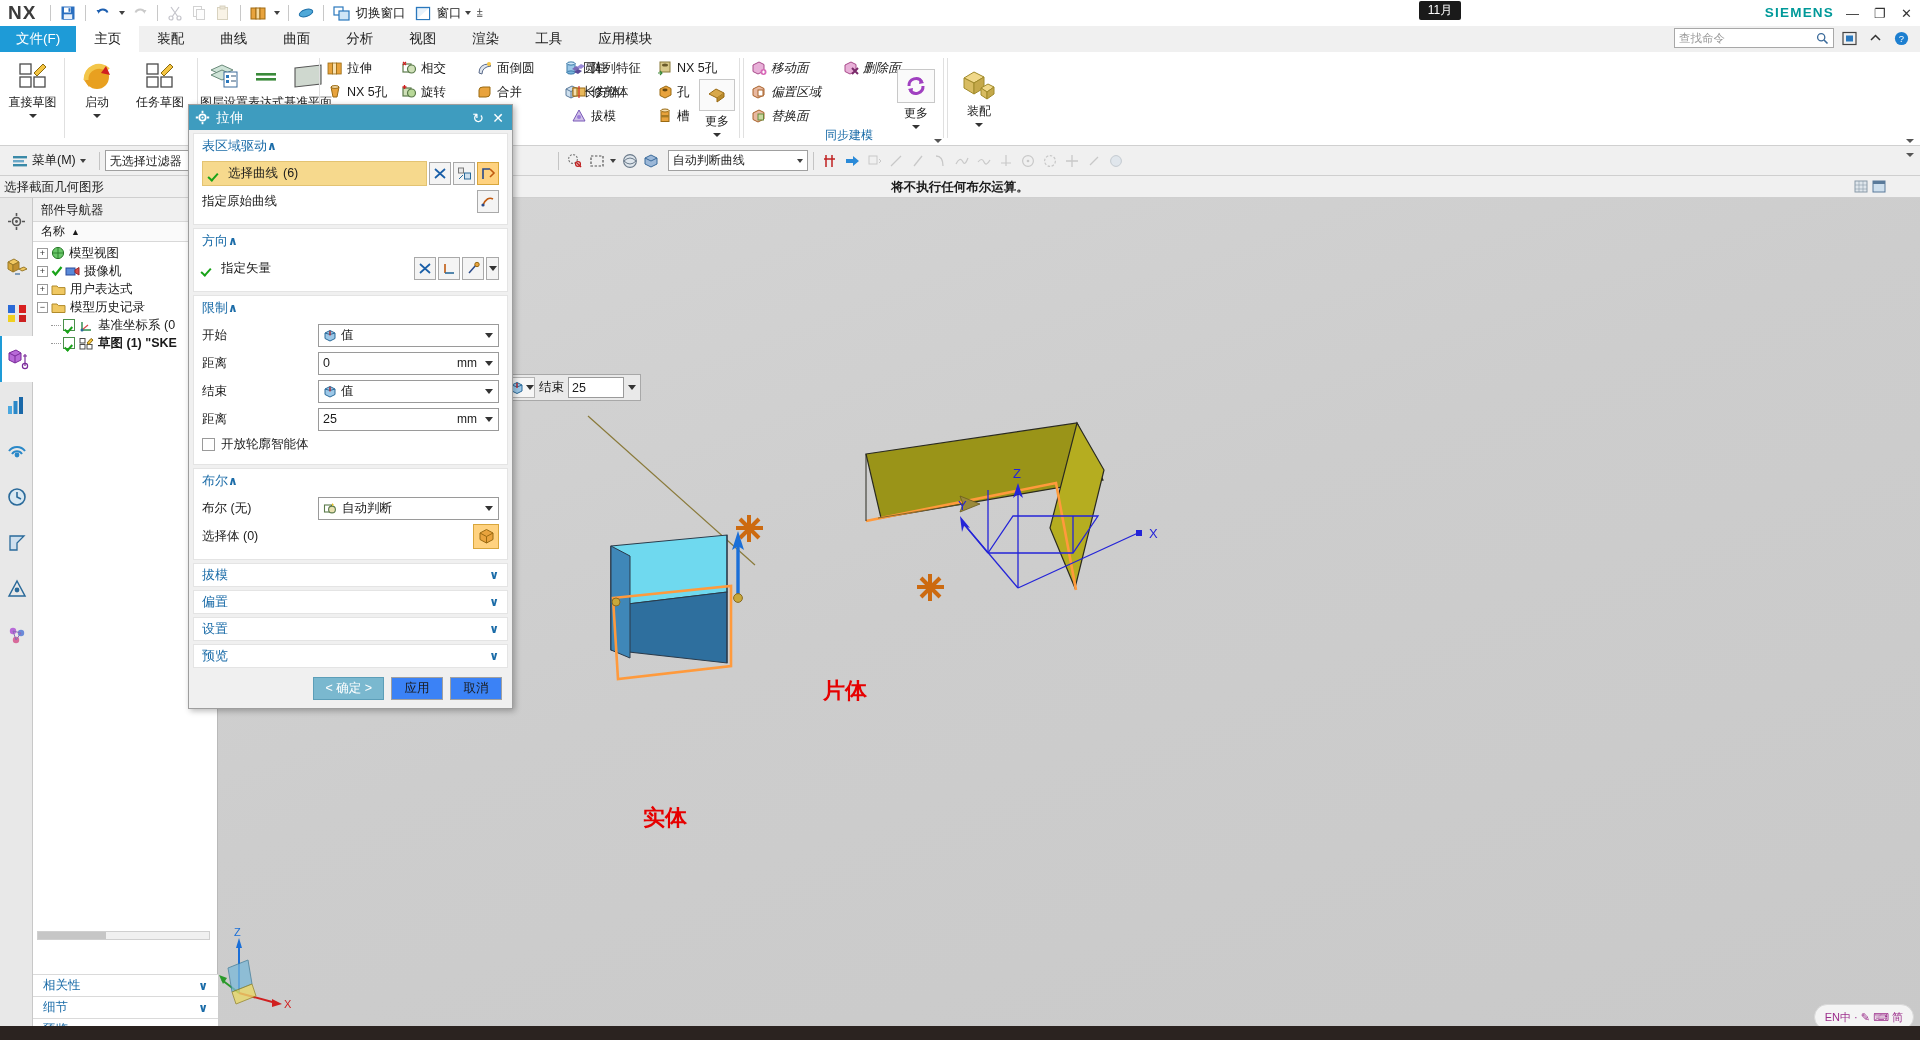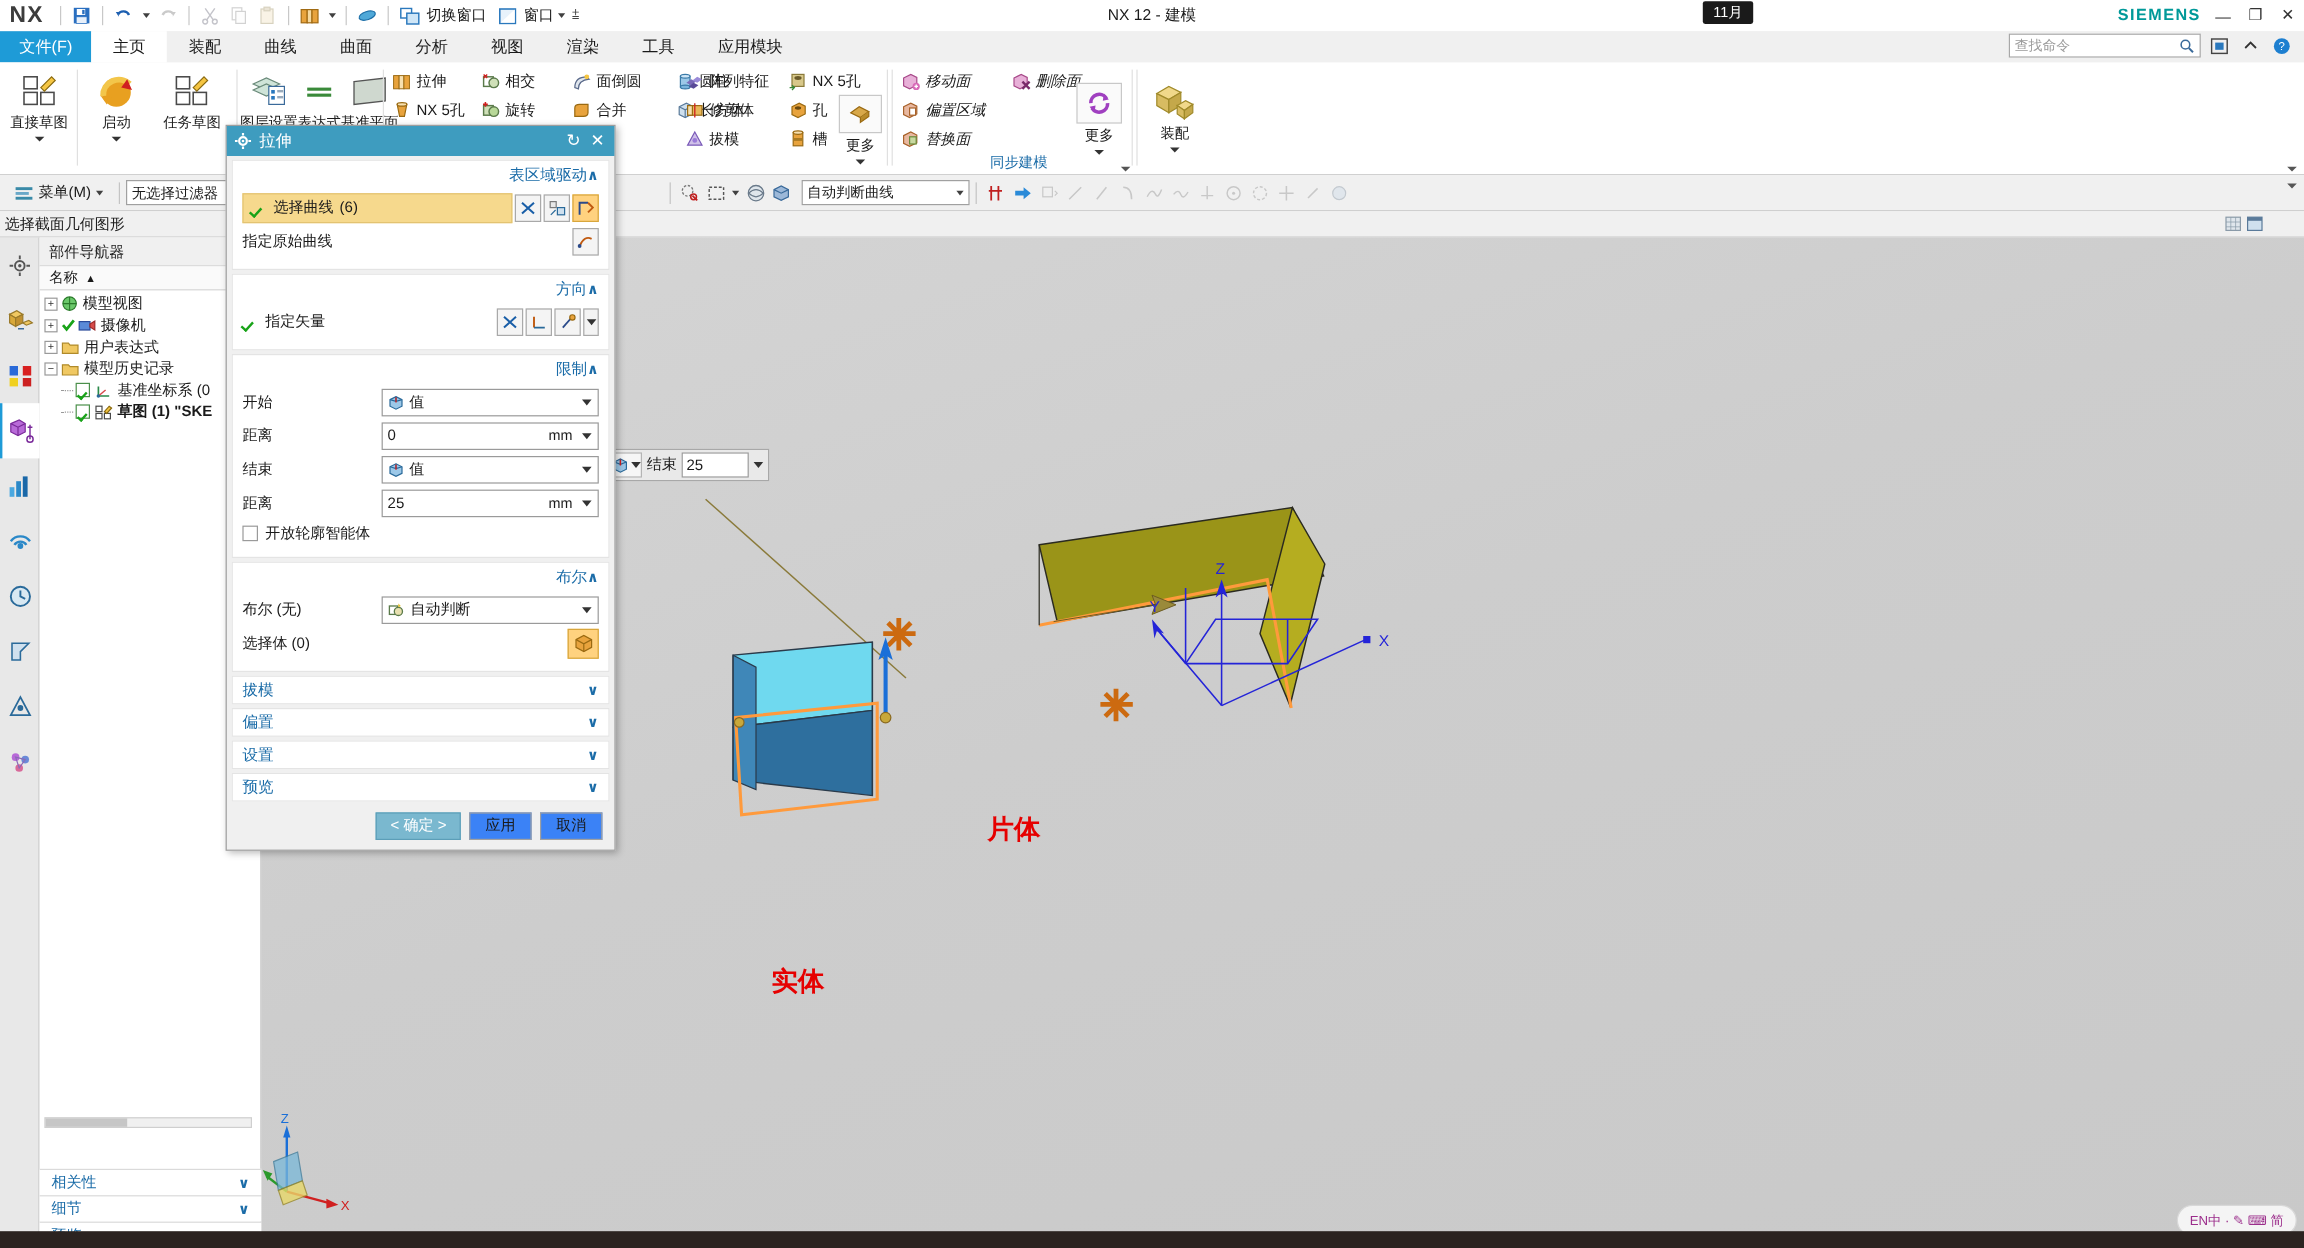--- a/index.html
+++ b/index.html
@@ -137,21 +137,21 @@
   .taskbar { position:absolute; left:0; bottom:0; width:1920px; height:14px; background:#2b2320; }
 
   
   .dlg { position:absolute; left:188px; top:104px; width:325px; background:#f0f0f0;
      border:1px solid #9e9e9e; box-shadow:2px 2px 6px rgba(0,0,0,.28); }
   .dlg-title { height:25px; background:#3e9cbf; display:flex; align-items:center; padding:0 4px 0 6px;}
   .dlg-title .dt { color:#fff; font-size:13.5px; margin-left:6px; flex:1; }
   .dlg-tbtn { width:20px; height:20px; display:flex; align-items:center; justify-content:center;
      color:#fff; font-size:14px; cursor:default;}
   .dsec { background:#ffffff; margin:3px 4px 0 4px; border:1px solid #e4e4e4; }
-  .dsec-head { height:24px; display:flex; align-items:center; justify-content:flex-end;
+  .dsec-head { height:24px; display:flex; align-items:center; justify-content:flex-start;
      padding:0 8px 0 8px; font-size:13px; color:#1b6ca8; cursor:default; }
   .dsec-body { padding:2px 8px 8px 8px; }
   .drow { display:flex; align-items:center; min-height:26px; margin-bottom:2px; }
   .drow .rl { font-size:12.5px; width:116px; flex:none; }
   .hl-row { background:#f6d98d; border:1px solid #e3c372; height:25px; display:flex; align-items:center;
      padding-left:6px; flex:1; }
   .ok-check { width:13px; height:13px; position:relative; flex:none; margin-right:6px; }
   .ok-check:after { content:""; position:absolute; left:1px; top:4px; width:4px; height:8px;
      border:solid #18a318; border-width:0 2.6px 2.6px 0; transform:rotate(42deg); }
   .sq-btn { width:22px; height:23px; border:1px solid #a9a9a9; background:#f4f4f4;
@@ -256,21 +256,20 @@
       <div class="qgroup">
         <svg width="16" height="15" viewBox="0 0 16 15">
             <rect x="1.5" y="1.5" width="13" height="12" fill="#e8f2fb" stroke="#2a78bd" stroke-width="1.3"></rect>
             <path d="M2 13 L14 2 L14 13 Z" fill="#ffffff"></path>
           </svg>
         <span class="qtxt">窗口</span>
         <div class="caret"></div>
         <div style="font-size:11px;color:#444;margin-left:3px">⩲</div>
       </div>
     </div>
-    <div class="title-center">NX 12 - 建模</div>
     <div class="month-badge">11月</div>
     <div class="siemens">SIEMENS</div>
     <div class="wctl" style="right:0;">
       <div class="wbtn">—</div>
       <div class="wbtn">❐</div>
       <div class="wbtn">✕</div>
     </div>
   </div>
 
   <div class="ribbon-tabs">
@@ -762,20 +761,21 @@
           <circle cx="8" cy="8" r="5.4" fill="#c8d8e8" stroke="#7a8a9a"></circle>
         </svg>
       </div>
 
     <div style="position:absolute;right:6px;top:7px;width:0;height:0;
         border-left:4px solid transparent;border-right:4px solid transparent;border-top:4px solid #555;"></div>
   </div>
 
   <div class="cueline">
     <div class="cue-left">选择截面几何图形</div>
+    <div class="cue-center">将不执行任何布尔运算。</div>
     <div style="position:absolute; right:34px; top:4px; display:flex; gap:4px;">
       <svg width="14" height="13" viewBox="0 0 14 13">
           <rect x="1" y="1" width="12" height="11" fill="#dfe6ec" stroke="#8a9aa8"></rect>
           <path d="M1 5 L13 5 M1 9 L13 9 M5 1 L5 12 M9 1 L9 12" stroke="#8a9aa8" stroke-width=".6"></path>
         </svg>
       <svg width="14" height="13" viewBox="0 0 14 13">
           <rect x="1" y="1" width="12" height="11" fill="#cfe0ee" stroke="#5a7a9a"></rect>
           <rect x="1" y="1" width="12" height="3" fill="#5a7a9a"></rect>
         </svg>
     </div>

